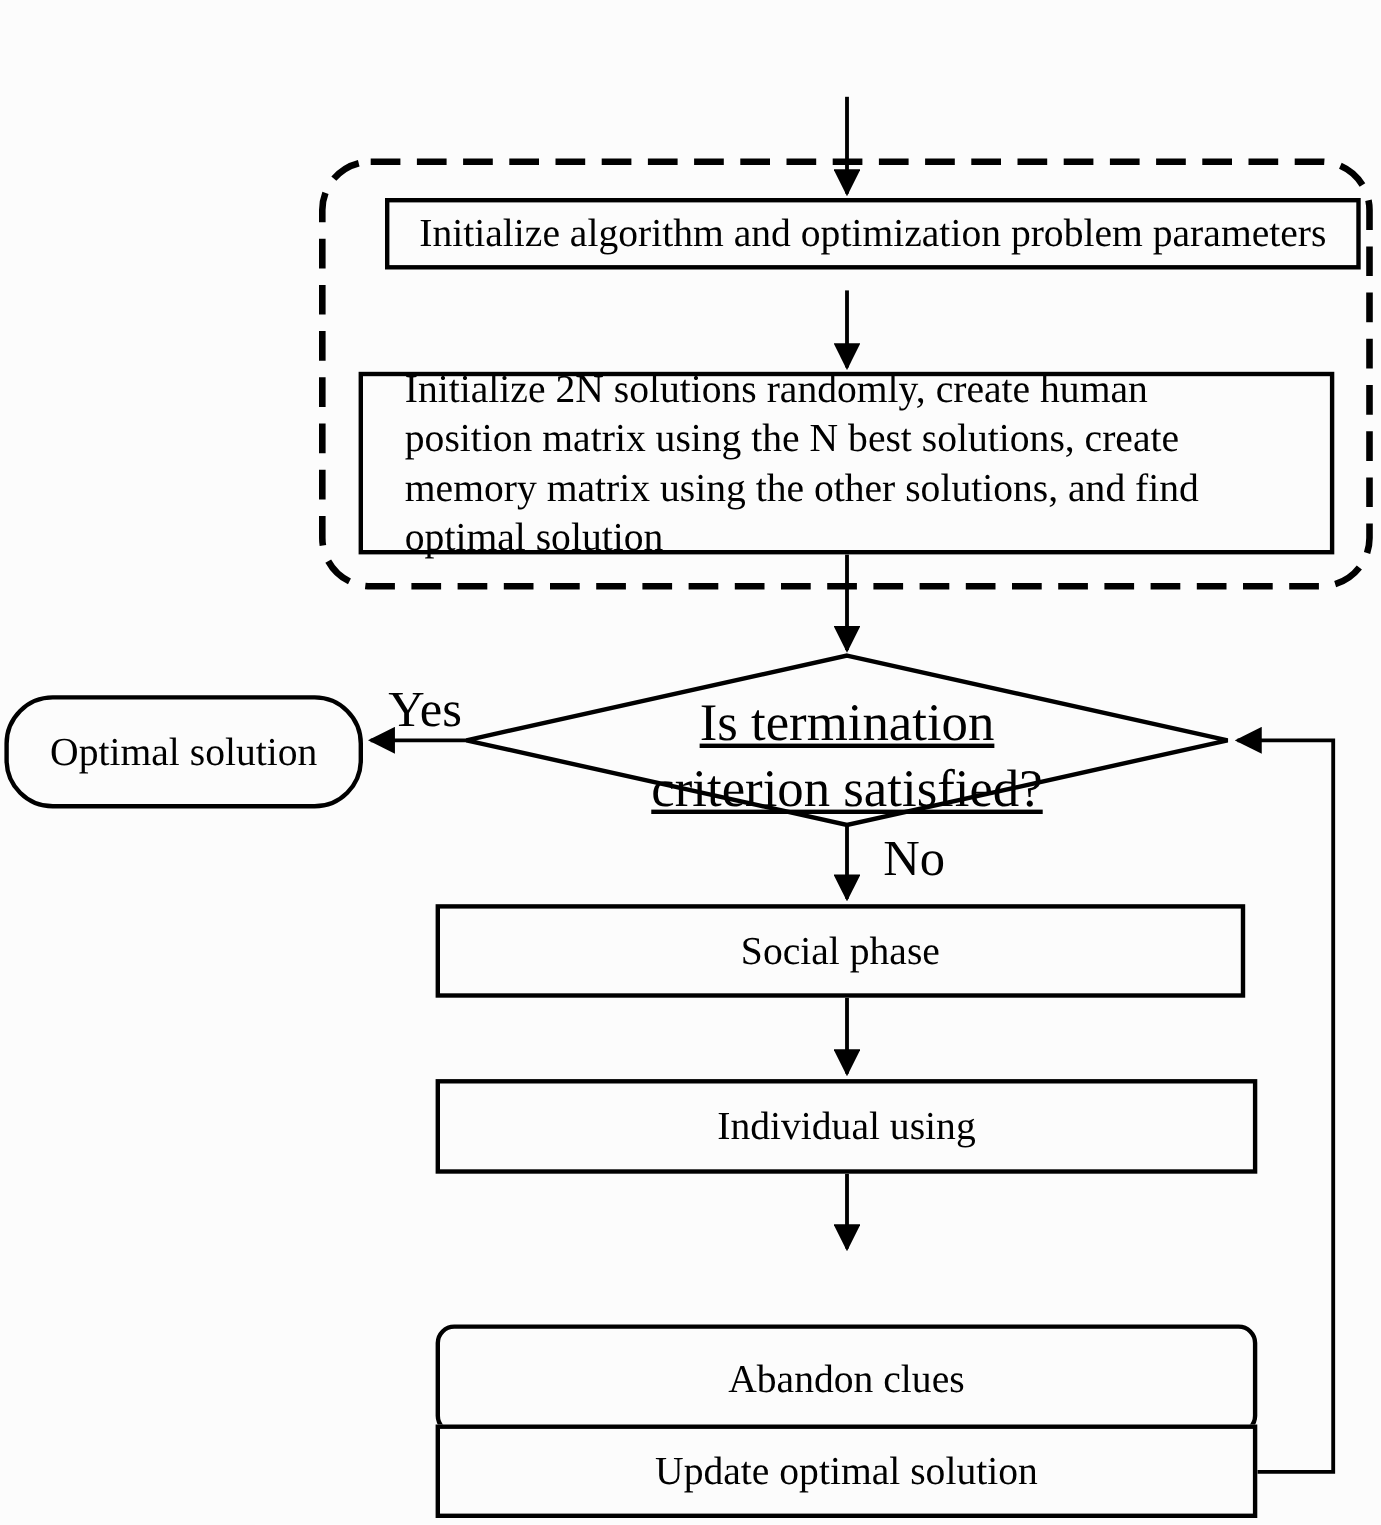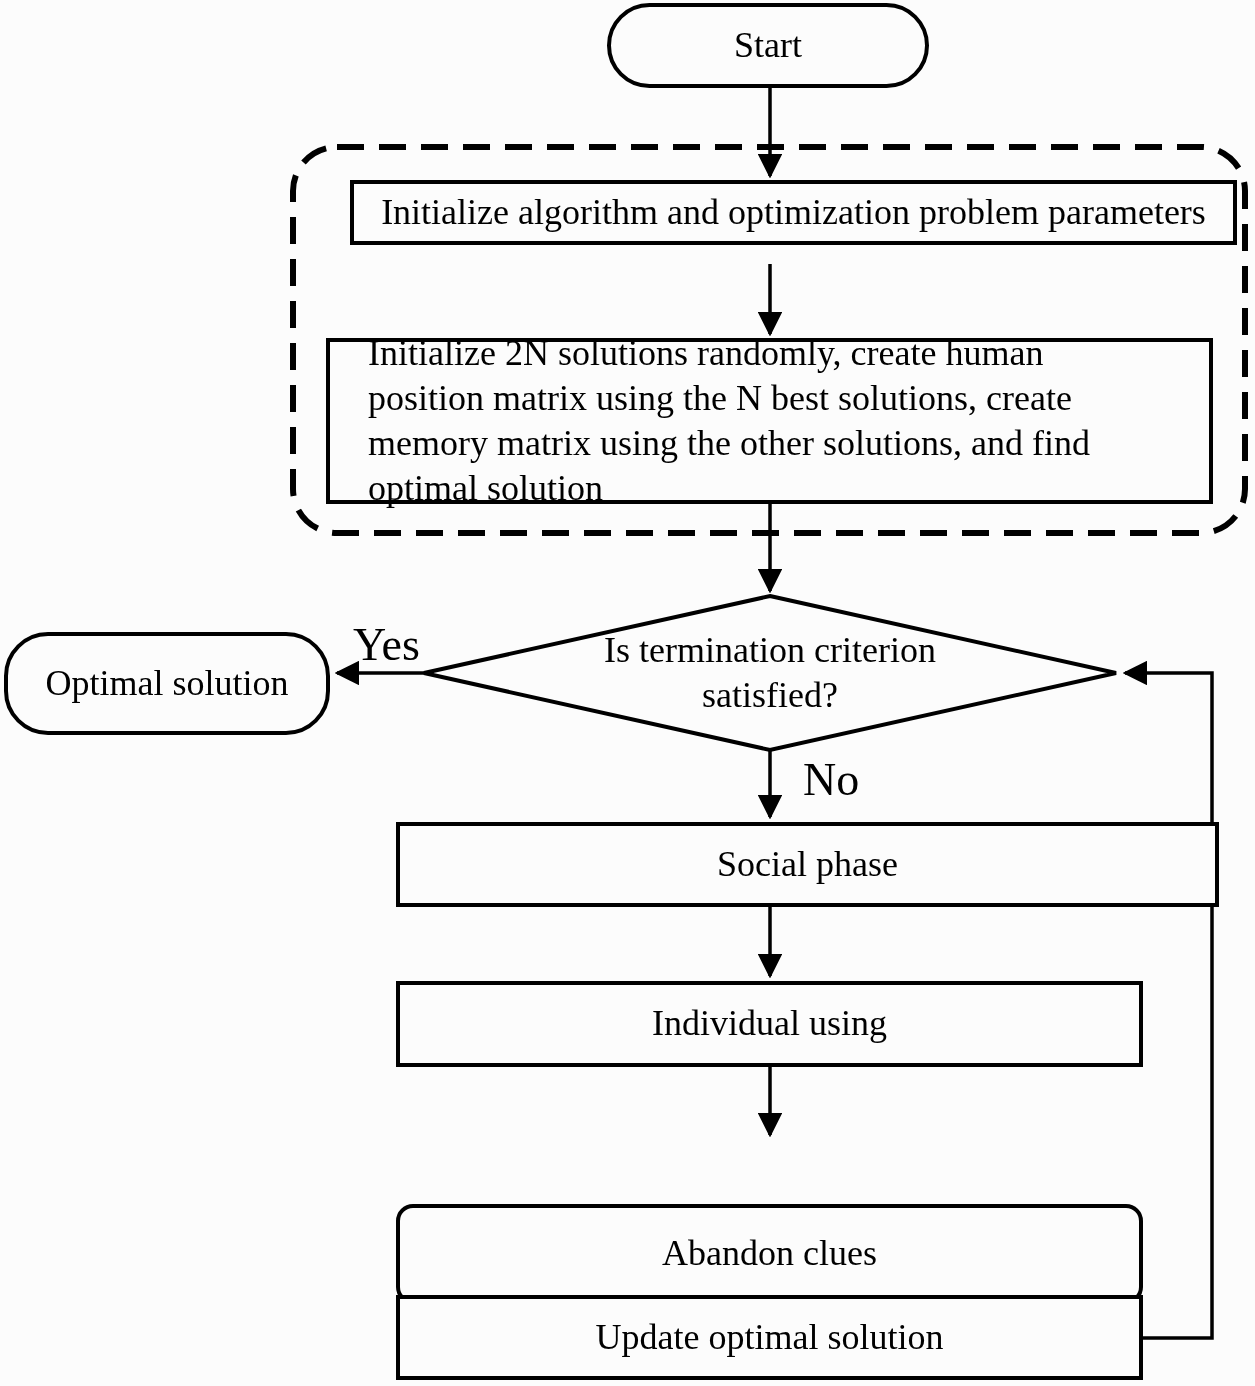--- a/index.html
+++ b/index.html
@@ -38,22 +38,23 @@
     padding: 0 44px 0 38px;
     line-height: 1.25;
     align-items: center;
   }
   .diamond-text {
     position: absolute;
     left: 560px;
     top: 628px;
     width: 420px;
     text-align: center;
-    font-size: 36px;
+    font-size: 48px;
     line-height: 1.24;
+    text-decoration: underline;
   }
   .edge-label {
     position: absolute;
     font-size: 46px;
     line-height: 1;
   }
   #yes-label { left: 353px; top: 622px; }
   #no-label  { left: 803px; top: 757px; }
 </style>
 </head>
@@ -76,42 +77,39 @@
     <path d="M770 264 V334" stroke="#000000" stroke-width="3.5" fill="none" marker-end="url(#ah)"></path>
     <path d="M770 504 V591" stroke="#000000" stroke-width="3.5" fill="none" marker-end="url(#ah)"></path>
     <path d="M424 673 H337" stroke="#000000" stroke-width="3.5" fill="none" marker-end="url(#ah)"></path>
     <path d="M770 750 V817" stroke="#000000" stroke-width="3.5" fill="none" marker-end="url(#ah)"></path>
     <path d="M770 907 V976" stroke="#000000" stroke-width="3.5" fill="none" marker-end="url(#ah)"></path>
     <path d="M770 1067 V1135" stroke="#000000" stroke-width="3.5" fill="none" marker-end="url(#ah)"></path>
     <path d="M770 1226 V1290" stroke="#000000" stroke-width="3.5" fill="none" marker-end="url(#ah)"></path>
     <path d="M1143 1338 H1212 V673 H1125" stroke="#000000" stroke-width="3.5" fill="none" marker-end="url(#ah)"></path>
   </svg>
 
-  <div class="node terminal" style="left:607px; top:3px; width:322px; height:85px;">
-    <span>Start</span>
-  </div>
 
   <div class="node" style="left:326px; top:180px; width:887px; height:65px;margin-left:24px;">
     <span>Initialize algorithm and optimization problem parameters</span>
   </div>
 
   <div class="node multiline" style="left:326px; top:338px; width:887px; height:166px;">
     <span>Initialize 2N solutions randomly, create human position matrix using the N best solutions, create memory matrix using the other solutions, and find optimal solution</span>
   </div>
 
   <div class="diamond-text">Is termination criterion satisfied?</div>
 
   <div class="node terminal" style="left:4px; top:632px; width:326px; height:103px;">
     <span>Optimal solution</span>
   </div>
 
   <div class="edge-label" id="yes-label">Yes</div>
   <div class="edge-label" id="no-label">No</div>
 
-  <div class="node" style="left:396px; top:822px; width:823px; height:85px;">
+  <div class="node" style="left:396px; top:822px; width:736px; height:85px;">
     <span>Social phase</span>
   </div>
 
   <div class="node" style="left:396px; top:981px; width:747px; height:86px;">
     <span>Individual using</span>
   </div>
 
   <div class="node" style="left:396px; top:1204px; width:747px; height:100px;border-radius:17px;">
     <span>Abandon clues</span>
   </div>

